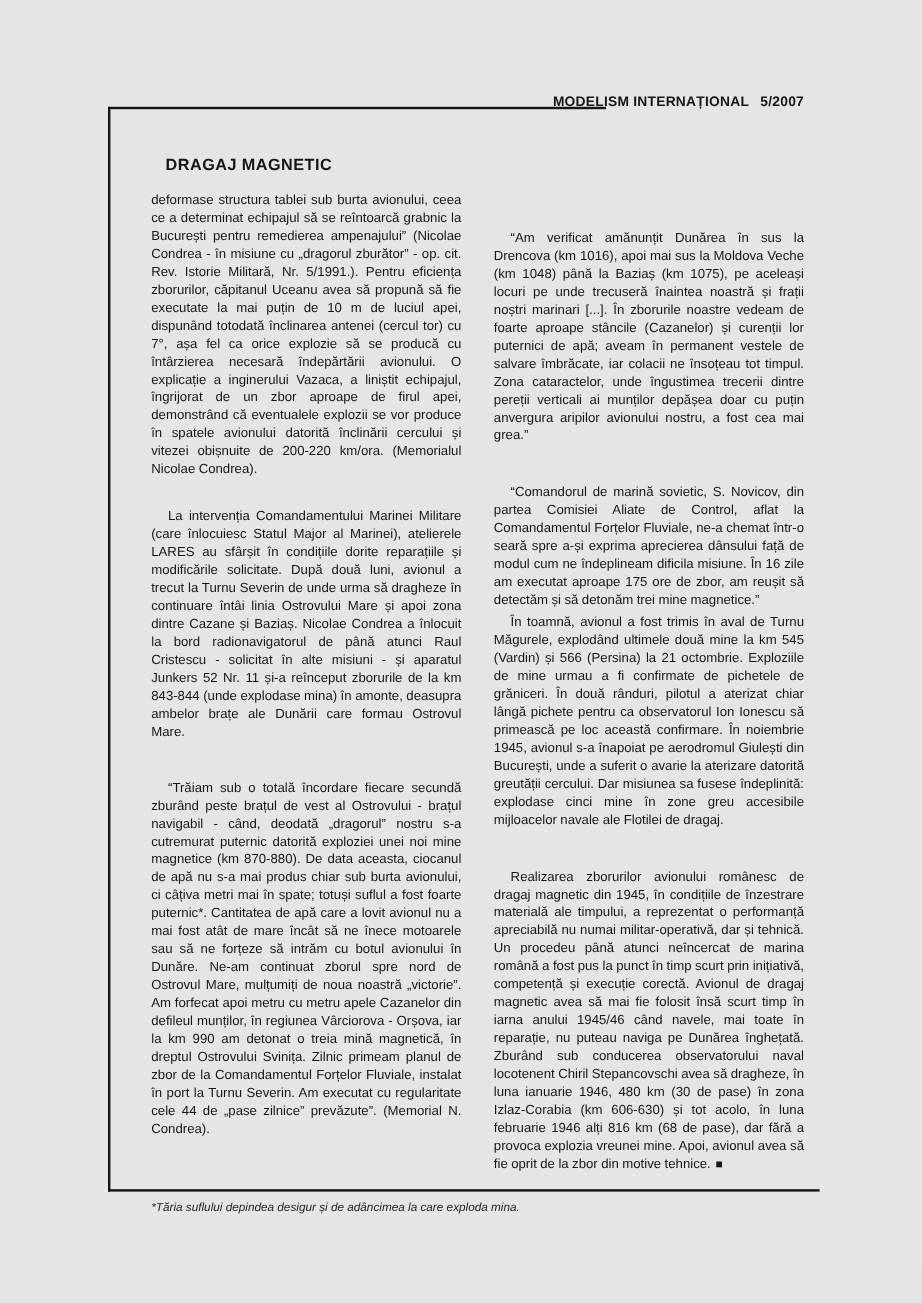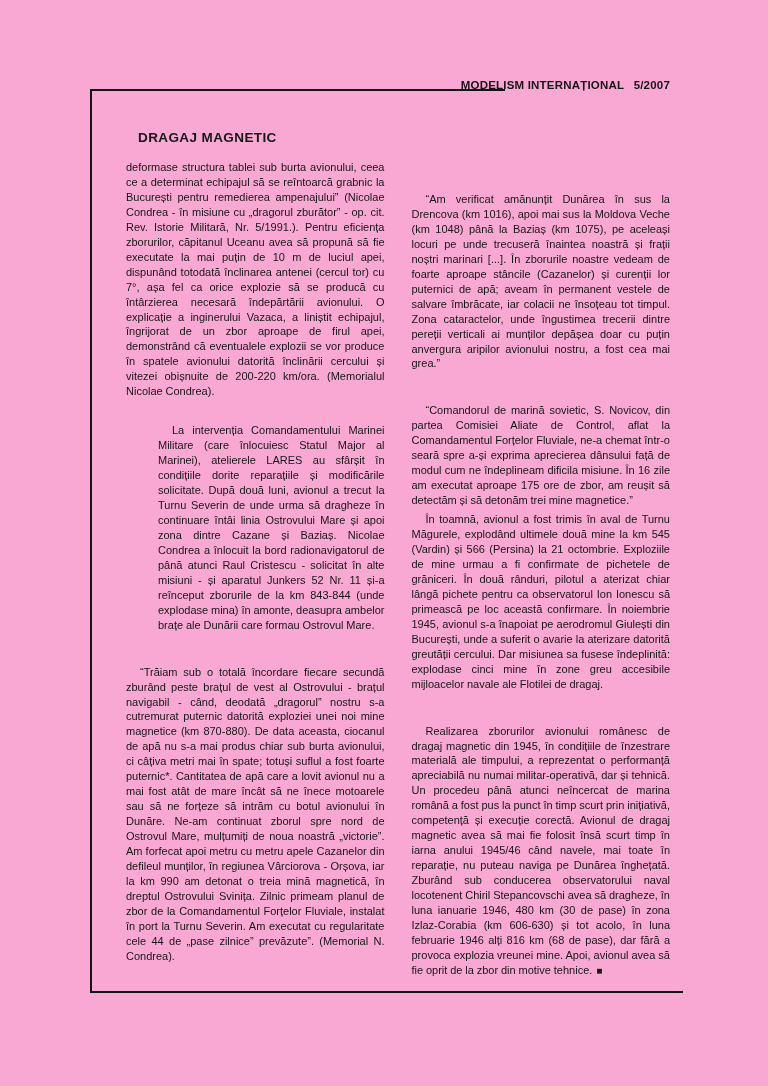--- a/index.html
+++ b/index.html
@@ -1,21 +1,21 @@
 <!DOCTYPE html>
 <html lang="ro"><head>
 <meta charset="utf-8">
 <style>
   html, body { margin: 0; padding: 0; }
   body { background: #ffffff; }
   .page {
     position: relative;
     width: 768px;
     height: 1086px;
-    background: #f9a8d4;
+    background: #e5e5e5;
     font-family: "Liberation Sans", sans-serif;
     color: #161616;
     overflow: hidden;
   }
   .rule { position: absolute; background: #141414; }
   .header-rule { left: 90px; top: 89px; width: 415px; height: 2px; }
   .left-rule   { left: 90px; top: 89px; width: 2px;  height: 904px; }
   .bottom-rule { left: 90px; top: 991px; width: 593px; height: 2px; }
 
   .journal-header {
@@ -52,21 +52,21 @@
     width: 266px;
     font-size: 11px;
     line-height: 14.95px;
     text-align: justify;
     hyphens: auto;
     -webkit-hyphens: auto;
     word-spacing: -0.2px;
   }
   .para { margin: 0; }
   .para.indent { text-indent: 14px; margin-top: 32px; }
-  .para.gap-lg { margin-top: 24px; margin-left: 32px; }
+  .para.gap-lg { margin-top: 24px; }
   .para.gap-sm { margin-top: 4px; }
   .endmark { margin-left: 4px; font-size: 10px; line-height: 1; }
 
   .footnote {
     position: absolute;
     left: 126px;
     top: 1001px;
     width: 520px;
     font-size: 9.8px;
     font-style: italic;
@@ -103,16 +103,17 @@
       <p class="para indent">“Trăiam sub o totală încordare fiecare secundă zburând peste brațul de vest al Ostrovului - brațul navigabil - când, deodată „dragorul” nostru s-a cutremurat puternic datorită exploziei unei noi mine magnetice (km 870-880). De data aceasta, ciocanul de apă nu s-a mai produs chiar sub burta avionului, ci câțiva metri mai în spate; totuși suflul a fost foarte puternic*. Cantitatea de apă care a lovit avionul nu a mai fost atât de mare încât să ne înece motoarele sau să ne forțeze să intrăm cu botul avionului în Dunăre. Ne-am continuat zborul spre nord de Ostrovul Mare, mulțumiți de noua noastră „victorie”. Am forfecat apoi metru cu metru apele Cazanelor din defileul munților, în regiunea Vârciorova - Orșova, iar la km 990 am detonat o treia mină magnetică, în dreptul Ostrovului Svinița. Zilnic primeam planul de zbor de la Comandamentul Forțelor Fluviale, instalat în port la Turnu Severin. Am executat cu regularitate cele 44 de „pase zilnice” prevăzute”. (Memorial N. Condrea).</p>
     </div>
     <div class="col">
       <p class="para indent">“Am verificat amănunțit Dunărea în sus la Drencova (km 1016), apoi mai sus la Moldova Veche (km 1048) până la Baziaș (km 1075), pe aceleași locuri pe unde trecuseră înaintea noastră și frații noștri marinari [...]. În zborurile noastre vedeam de foarte aproape stâncile (Cazanelor) și curenții lor puternici de apă; aveam în permanent vestele de salvare îmbrăcate, iar colacii ne însoțeau tot timpul. Zona cataractelor, unde îngustimea trecerii dintre pereții verticali ai munților depășea doar cu puțin anvergura aripilor avionului nostru, a fost cea mai grea.”</p>
       <p class="para indent">“Comandorul de marină sovietic, S. Novicov, din partea Comisiei Aliate de Control, aflat la Comandamentul Forțelor Fluviale, ne-a chemat într-o seară spre a-și exprima aprecierea dânsului față de modul cum ne îndeplineam dificila misiune. În 16 zile am executat aproape 175 ore de zbor, am reușit să detectăm și să detonăm trei mine magnetice.”</p>
       <p class="para indent gap-sm">În toamnă, avionul a fost trimis în aval de Turnu Măgurele, explodând ultimele două mine la km 545 (Vardin) și 566 (Persina) la 21 octombrie. Exploziile de mine urmau a fi confirmate de pichetele de grăniceri. În două rânduri, pilotul a aterizat chiar lângă pichete pentru ca observatorul Ion Ionescu să primească pe loc această confirmare. În noiembrie 1945, avionul s-a înapoiat pe aerodromul Giulești din București, unde a suferit o avarie la aterizare datorită greutății cercului. Dar misiunea sa fusese îndeplinită: explodase cinci mine în zone greu accesibile mijloacelor navale ale Flotilei de dragaj.</p>
       <p class="para indent"><span>Realizarea zborurilor avionului românesc de dragaj magnetic din 1945, în condițiile de înzestrare materială ale timpului, a reprezentat o performanță apreciabilă nu numai militar-operativă, dar și tehnică. Un procedeu până atunci neîncercat de marina română a fost pus la punct în timp scurt prin inițiativă, competență și execuție corectă. Avionul de dragaj magnetic avea să mai fie folosit însă scurt timp în iarna anului 1945/46 când navele, mai toate în reparație, nu puteau naviga pe Dunărea înghețată. Zburând sub conducerea observatorului naval locotenent Chiril Stepancovschi avea să dragheze, în luna ianuarie 1946, 480 km (30 de pase) în zona Izlaz-Corabia (km 606-630) și tot acolo, în luna februarie 1946 alți 816 km (68 de pase), dar fără a provoca explozia vreunei mine. Apoi, avionul avea să fie oprit de la zbor din motive tehnice.</span><span class="endmark">■</span></p>
     </div>
   </div>
 
+  <div class="footnote">*Tăria suflului depindea desigur și de adâncimea la care exploda mina.</div>
 
   <div class="page-number">22</div>
 
 </div>
 
 </body></html>

